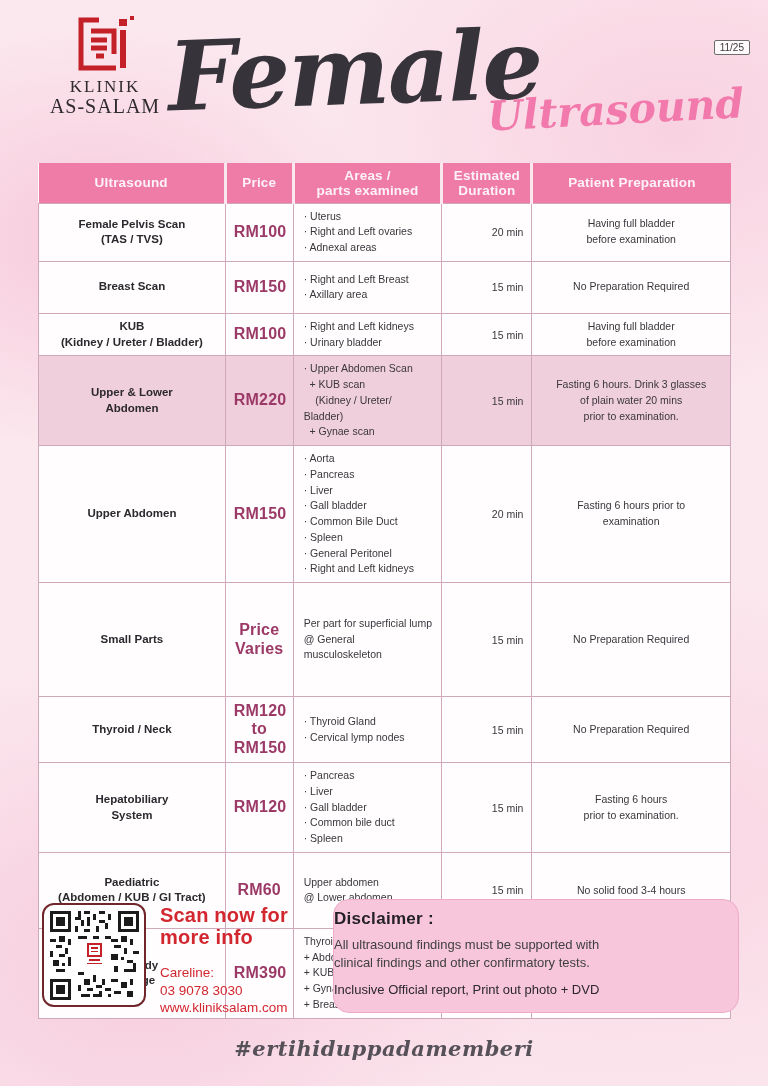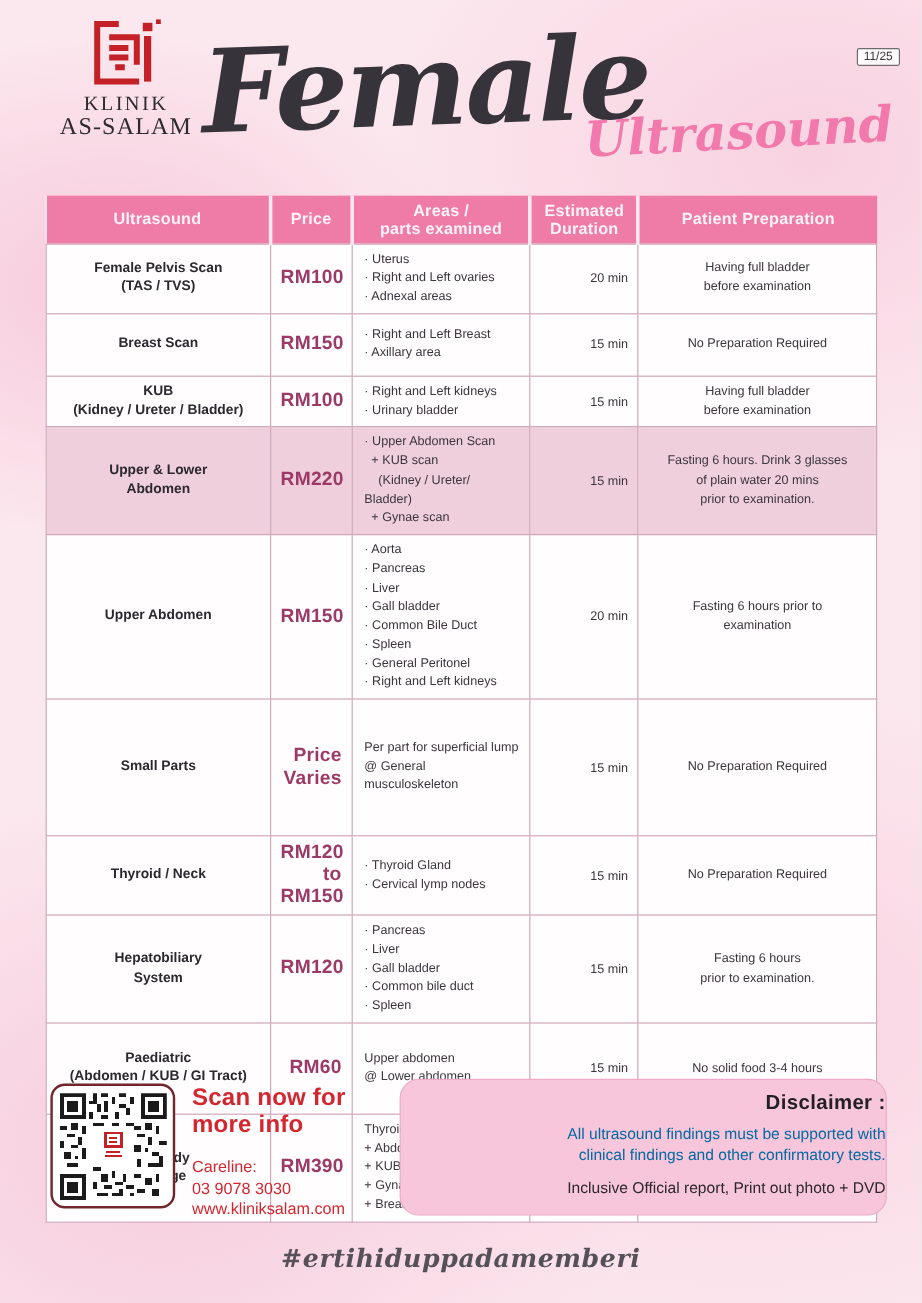--- a/index.html
+++ b/index.html
@@ -58,21 +58,21 @@
   .price-table td {
     border: 1px solid #cfa9ba; vertical-align: middle; padding: 5px 8px;
     color: #333036;
   }
   .price-table tr.highlight td { background: #f0cfdc; }
 
   col.c-name { width: 27%; } col.c-price { width: 9.8%; } col.c-areas { width: 21.5%; }
   col.c-dur { width: 13%; } col.c-prep { width: 28.7%; }
 
   td.name { text-align: center; font-weight: bold; font-size: 11.5px; white-space: pre-line; line-height: 1.35; color: #2c292e; }
-  td.price { text-align: right; font-weight: bold; font-size: 16px; color: #9c3a67; white-space: pre-line; line-height: 1.15; letter-spacing: .2px; }
+  td.price { text-align: center; font-weight: bold; font-size: 16px; color: #9c3a67; white-space: pre-line; line-height: 1.15; letter-spacing: .2px; }
   td.areas { text-align: left; font-size: 10.5px; white-space: pre-line; line-height: 1.5; padding-left: 10px; color: #3a363c; }
   td.dur   { text-align: right; font-size: 10.5px; color: #3a363c; }
   td.prep  { text-align: center; font-size: 10.5px; white-space: pre-line; line-height: 1.5; color: #3a363c; }
 
   tbody tr:nth-child(1)  { height: 55px; }
   tbody tr:nth-child(2)  { height: 52px; }
   tbody tr:nth-child(3)  { height: 38px; }
   tbody tr:nth-child(4)  { height: 63px; }
   tbody tr:nth-child(5)  { height: 47px; }
   tbody tr:nth-child(6)  { height: 114px; }
@@ -87,24 +87,24 @@
     position: absolute; left: 42px; top: 903px; width: 104px; height: 104px;
     background: #fff; border: 2.5px solid #70262b; border-radius: 12px; padding: 6px;
   }
   .scan-block { position: absolute; left: 160px; top: 905px; color: #d32730; }
   .scan-text { font-size: 20px; font-weight: bold; line-height: 1.08; white-space: pre-line; letter-spacing: .2px; }
   .careline { margin-top: 16px; font-size: 13.5px; font-weight: normal; line-height: 1.3; }
 
   .disclaimer {
     position: absolute; left: 333px; top: 899px; width: 406px; height: 114px;
     background: #f7c6da; border: 1px solid #edabc7; border-radius: 16px;
-    text-align: right; padding-top: 9px;
+    text-align: left; padding-top: 9px;
   }
   .disclaimer .d-title { font-size: 17px; font-weight: bold; color: #231f26; letter-spacing: .3px; }
-  .disclaimer .d-body  { margin-top: 7px; font-size: 13px; color: #0369a1; white-space: pre-line; line-height: 1.35; margin-left: 28px; }
+  .disclaimer .d-body  { margin-top: 7px; font-size: 13px; color: #404040; white-space: pre-line; line-height: 1.35; }
   .disclaimer .d-note  { margin-top: 11px; font-size: 13px; color: #2b272e; }
 
   .hashtag {
     position: absolute; left: 0; right: 0; top: 1036px; text-align: center;
     font-family: "DejaVu Serif", serif; font-style: italic; font-weight: bold;
     font-size: 21px; color: #565158; letter-spacing: .5px;
   }
 </style>
 </head>
 <body>

